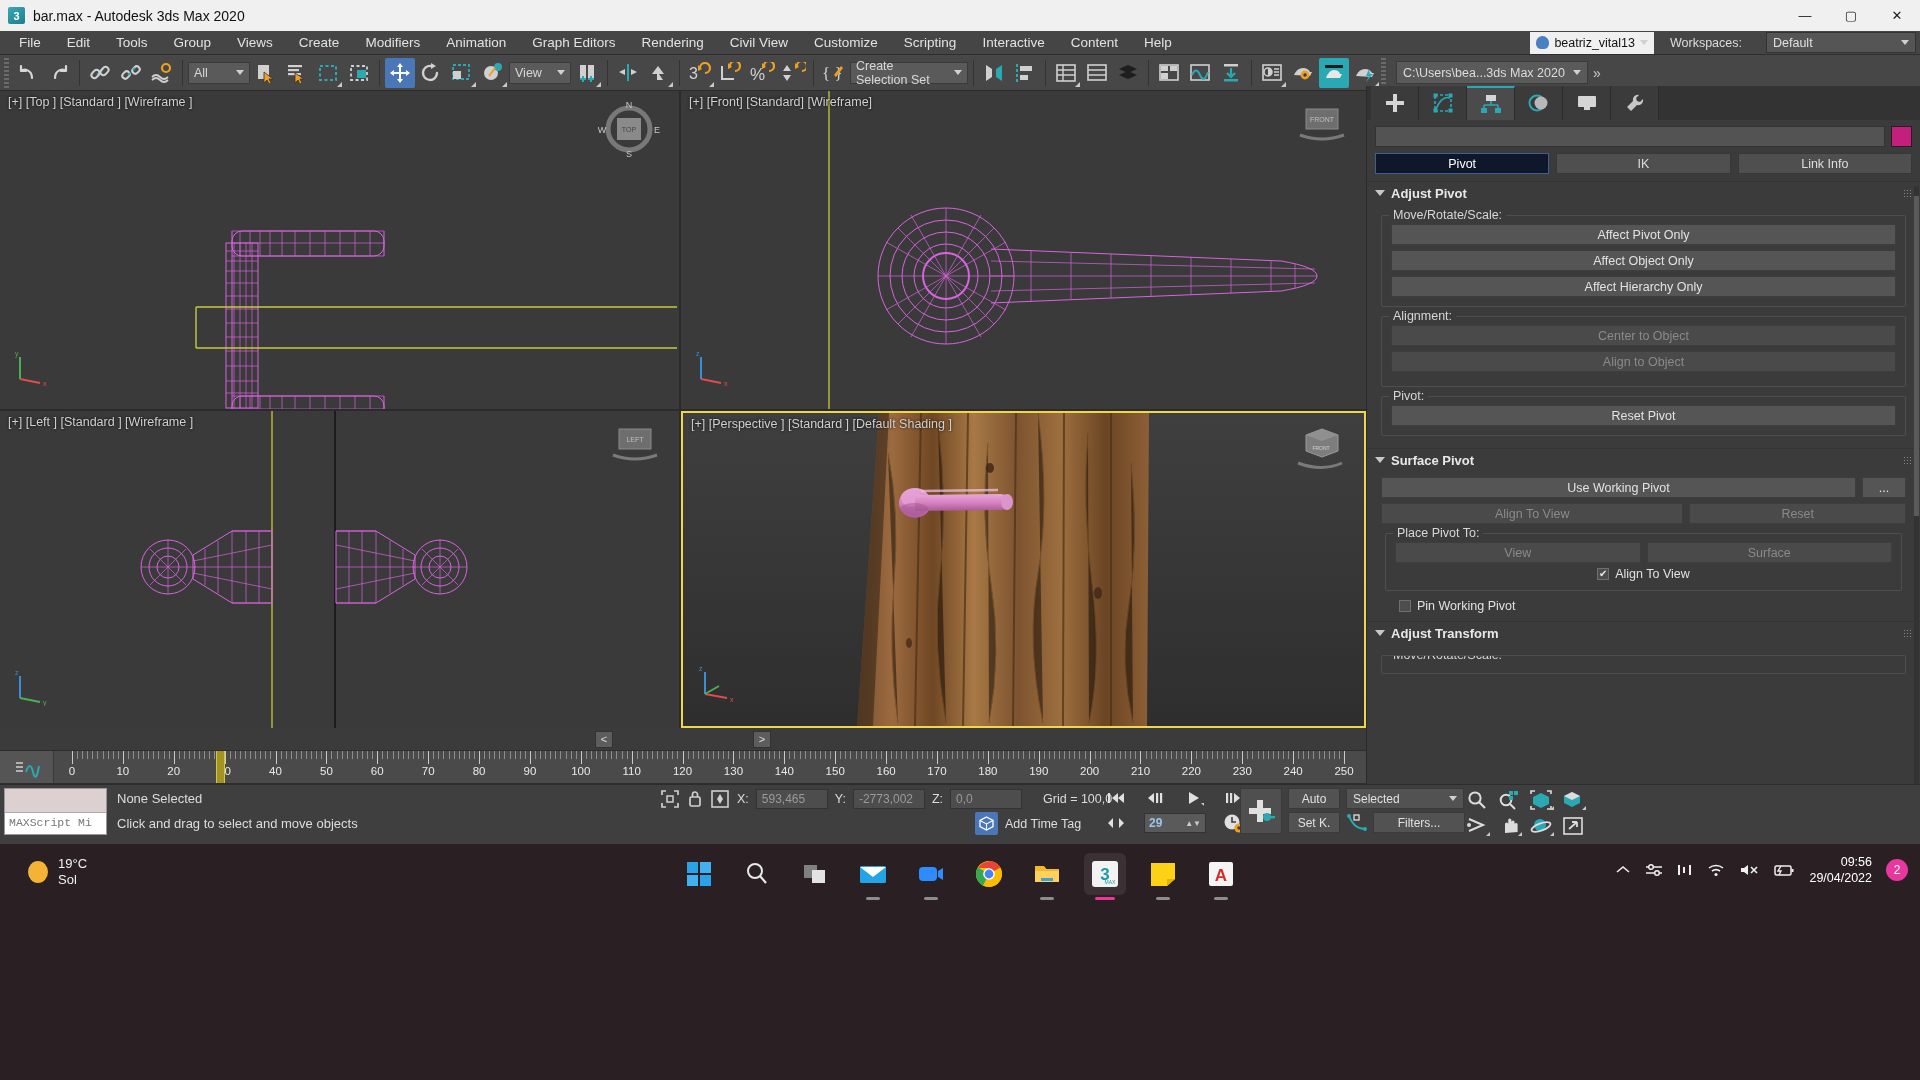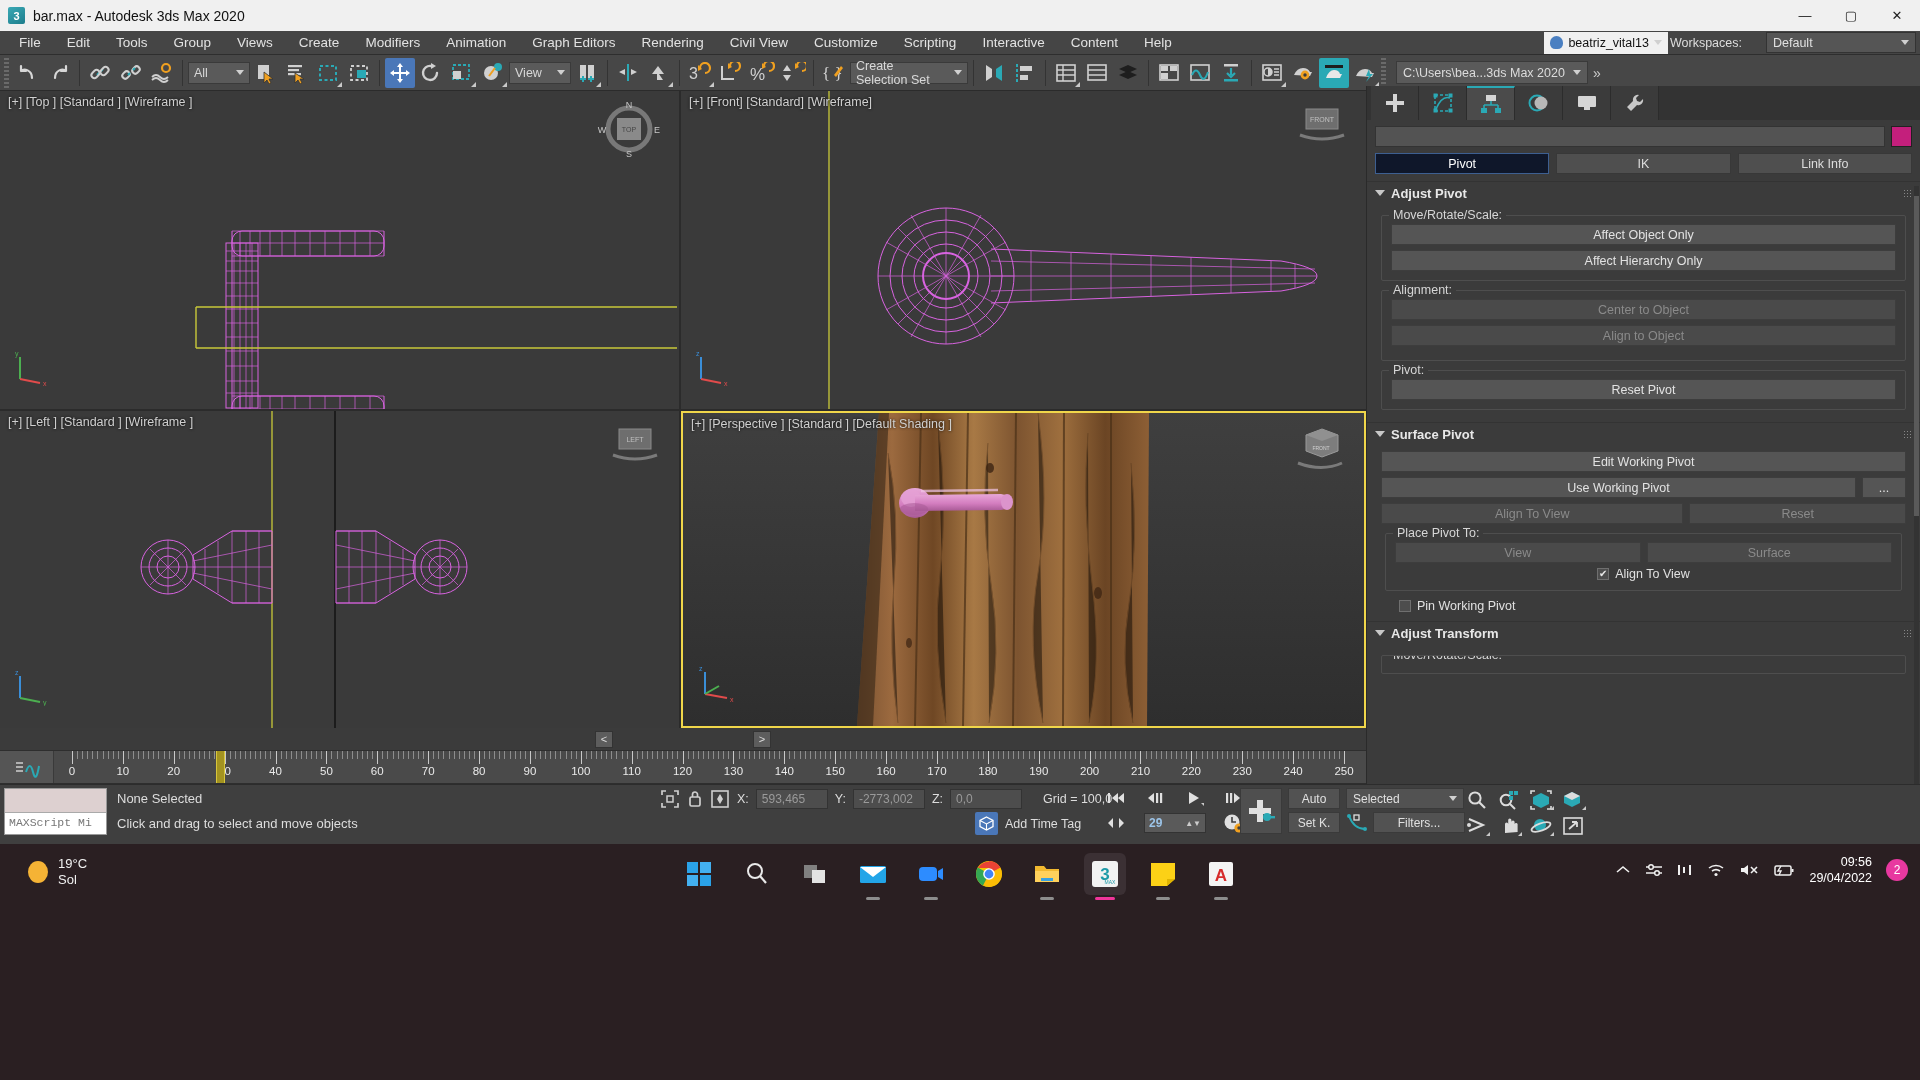--- a/index.html
+++ b/index.html
@@ -35,21 +35,21 @@
     padding-left: 6px; font-size: 13.5px; color: #e2e2e2;
     border-bottom: 1px solid #2e2e2e;
   }
   .menu-item { padding: 0 13px; line-height: 24px; cursor: default; }
   .menubar-right {
     margin-left: auto; display: flex; align-items: center; height: 100%;
   }
   .user-chip {
     background: #f0f0f0; color: #111; height: 22px; display: flex;
     align-items: center; padding: 0 6px; font-size: 12.5px; gap: 5px;
-    margin-right: 2px;
+    margin-right: 16px;
   }
   .user-av {
     width: 13px; height: 13px; background: #4a7fc1; border-radius: 50% 50% 40% 40%;
   }
   .ws-label { font-size: 12.5px; color: #ddd; margin-right: 24px; }
   .ws-combo {
     width: 150px; height: 21px; background: #555; border: 1px solid #333;
     display: flex; align-items: center; padding: 0 6px; font-size: 12.5px;
     color: #e0e0e0; justify-content: space-between; margin-right: 4px;
   }
@@ -1383,20 +1383,21 @@
 
     <div class="rollout">
       <div class="roll-head">
         <span class="tri"></span>
         <span>Adjust Pivot</span>
         <span class="dots"></span>
       </div>
       <div class="roll-body">
         <div class="group">
           <span class="group-title">Move/Rotate/Scale:</span>
+          <div class="cbtn">Affect Pivot Only</div>
           <div class="cbtn">Affect Object Only</div>
           <div class="cbtn last">Affect Hierarchy Only</div>
         </div>
         <div class="group">
           <span class="group-title">Alignment:</span>
           <div class="cbtn dis">Center to Object</div>
           <div class="cbtn dis">Align to Object</div>
         </div>
         <div class="group">
           <span class="group-title">Pivot:</span>
@@ -1406,21 +1407,20 @@
     </div>
 
     <div class="rollout">
       <div class="roll-head">
         <span class="tri"></span>
         <span>Surface Pivot</span>
         <span class="dots"></span>
       </div>
       <div class="roll-body">
         <div style="padding:4px 4px 0 4px">
-          <div class="cbtn">Edit Working Pivot</div>
           <div class="row2">
             <div class="cbtn" style="margin:0;flex:1">Use Working Pivot</div>
             <div class="cbtn" style="margin:0;width:44px">...</div>
           </div>
           <div class="row2">
             <div class="cbtn dis" style="margin:0;flex:1.4">Align To View</div>
             <div class="cbtn dis" style="margin:0;flex:1">Reset</div>
           </div>
           <div class="group">
             <span class="group-title">Place Pivot To:</span>

